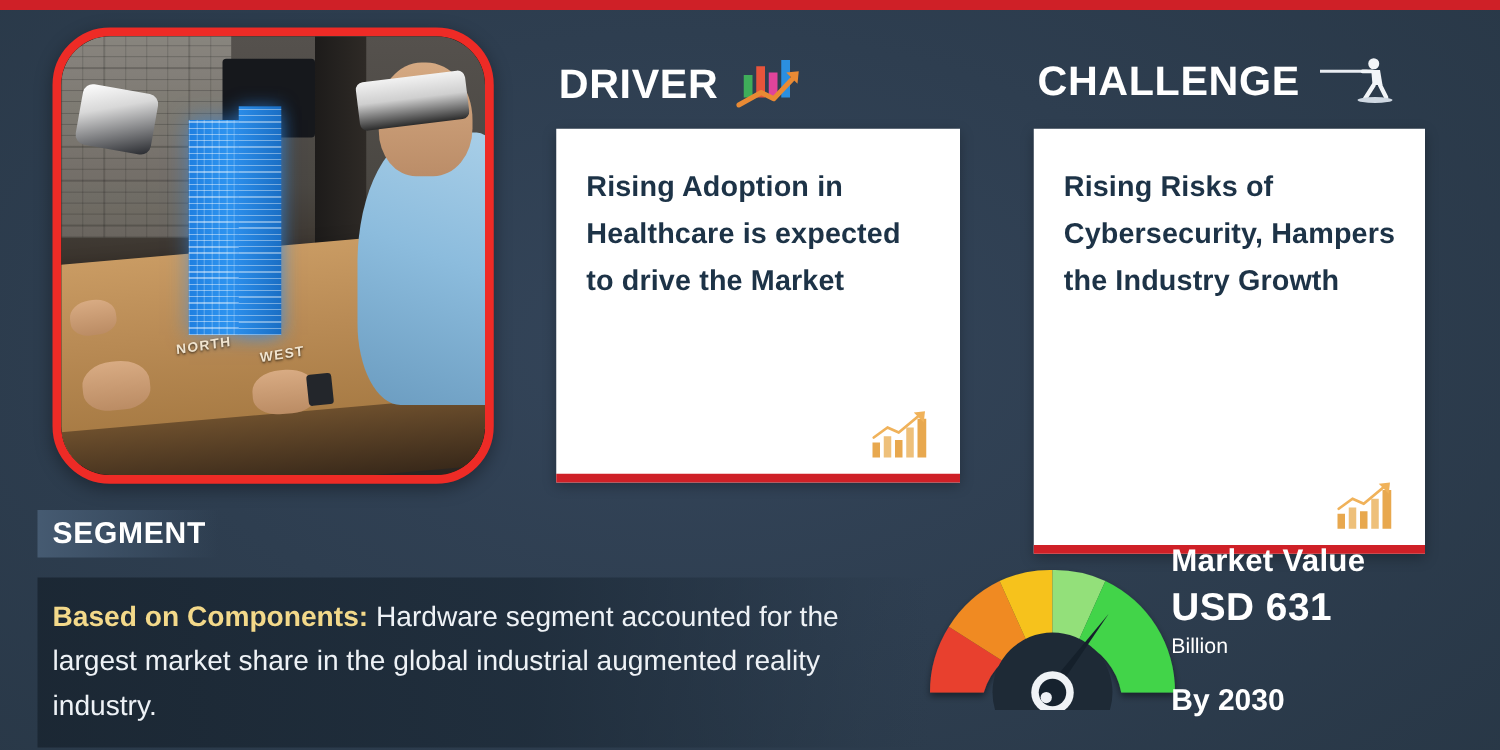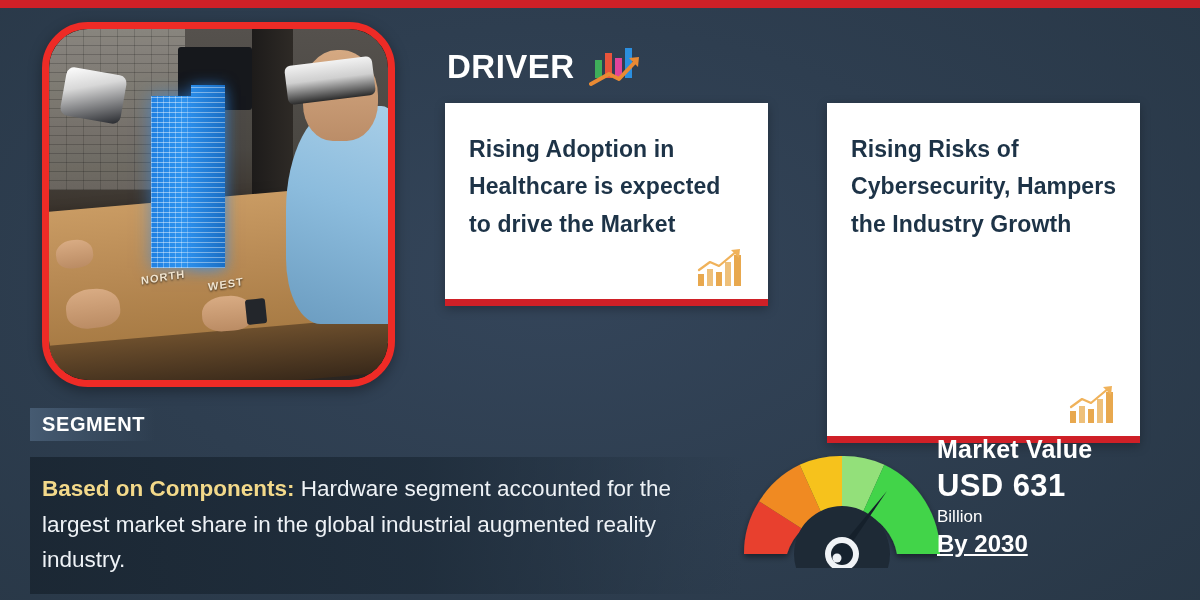--- a/index.html
+++ b/index.html
@@ -188,37 +188,37 @@
     font-size: 23px;
     font-weight: 700;
     line-height: 1.62;
     letter-spacing: .1px;
   }
   .card .card-chart {
     position: absolute;
     right: 18px; bottom: 18px;
     width: 54px; height: 40px;
   }
-  #driver-card    { left: 445px; top: 103px; width: 323px; height: 203px; }
+  #driver-card    { left: 445px; top: 103px; width: 323px; height: 283px; }
   #challenge-card { left: 827px; top: 103px; width: 313px; height: 340px; }
 
   
   #segment-block {
     position: absolute;
     left: 30px; top: 408px;
     width: 714px;
   }
   #segment-label-band {
     background: linear-gradient(90deg, rgba(74,96,120,.85) 0%, rgba(62,82,104,.55) 62%, rgba(52,70,90,0) 100%);
     padding: 5px 10px 5px 12px;
     display: inline-block;
   }
   #segment-label-band .label {
     color: #ffffff;
-    font-size: 20px;
+    font-size: 24px;
     font-weight: 700;
     letter-spacing: .6px;
     line-height: 1.15;
     text-align: right;
   }
   #segment-body {
     margin-top: 16px;
     background: linear-gradient(90deg, rgba(26,38,50,.92) 0%, rgba(30,44,58,.86) 55%, rgba(40,56,72,.30) 92%, rgba(45,62,80,0) 100%);
     padding: 14px 16px 16px 12px;
     color: #eef2f6;
@@ -242,21 +242,21 @@
   #market-value {
     position: absolute;
     left: 937px; top: 434px;
     width: 230px;
     text-align: left;
     color: #ffffff;
   }
   #market-value .mv-title  { font-size: 25px; font-weight: 700; line-height: 1.22; letter-spacing: .2px; }
   #market-value .mv-amount { font-size: 31px; font-weight: 700; line-height: 1.2; letter-spacing: .4px; margin-top: 2px; }
   #market-value .mv-unit   { font-size: 17px; font-weight: 400; line-height: 1.25; margin-top: 2px; }
-  #market-value .mv-year   { font-size: 24px; font-weight: 700; line-height: 1.25; margin-top: 2px; text-decoration: underline; }
+  #market-value .mv-year   { font-size: 24px; font-weight: 700; line-height: 1.25; margin-top: 19px; }
 </style>
 </head>
 <body>
 
 <div id="infographic">
 
   <div class="top-accent"></div>
 
   <div class="photo-frame">
     <div class="photo-inner">
@@ -287,20 +287,34 @@
         <rect x="6" y="16" width="7" height="18" fill="#3fae5a"></rect>
         <rect x="16" y="9" width="7" height="25" fill="#e8543b"></rect>
         <rect x="26" y="14" width="7" height="20" fill="#e0449b"></rect>
         <rect x="36" y="4" width="7" height="30" fill="#2b8fe0"></rect>
         <path d="M2 40 L20 30 L30 35 L47 17" stroke="#e98a34" stroke-width="4" fill="none" stroke-linecap="round" stroke-linejoin="round"></path>
         <path d="M40 14 L50 13 L49 23 Z" fill="#e98a34"></path>
       </svg>
     </span>
   </div>
 
+  <div class="sec-head" id="challenge-head">
+    <span class="title">CHALLENGE</span>
+    <span>
+      <svg class="icon-tug" viewBox="0 0 62 40" aria-hidden="true">
+        <line x1="2" y1="13" x2="40" y2="13" stroke="#e9edf2" stroke-width="2.4"></line>
+        <circle cx="45" cy="7" r="4.4" fill="#f2f5f8"></circle>
+        <path d="M43 12 L50 12 L52 24 L44 24 Z" fill="#f2f5f8"></path>
+        <path d="M44 13 L36 13" stroke="#f2f5f8" stroke-width="3" stroke-linecap="round"></path>
+        <path d="M45 24 L38 35" stroke="#f2f5f8" stroke-width="3.4" stroke-linecap="round"></path>
+        <path d="M50 24 L55 34" stroke="#f2f5f8" stroke-width="3.4" stroke-linecap="round"></path>
+        <ellipse cx="46" cy="36" rx="14" ry="2.4" fill="#cfd8e2"></ellipse>
+      </svg>
+    </span>
+  </div>
 
   <div class="card" id="driver-card">
     <div class="card-text">Rising Adoption in Healthcare is expected to drive the Market</div>
     <span class="card-chart">
       <svg viewBox="0 0 54 40" width="54" height="40" aria-hidden="true">
         <rect x="2" y="26" width="6" height="12" fill="#e8a84e"></rect>
         <rect x="11" y="21" width="6" height="17" fill="#eec07a"></rect>
         <rect x="20" y="24" width="6" height="14" fill="#e8a84e"></rect>
         <rect x="29" y="14" width="6" height="24" fill="#eec07a"></rect>
         <rect x="38" y="7" width="7" height="31" fill="#e8a84e"></rect>

